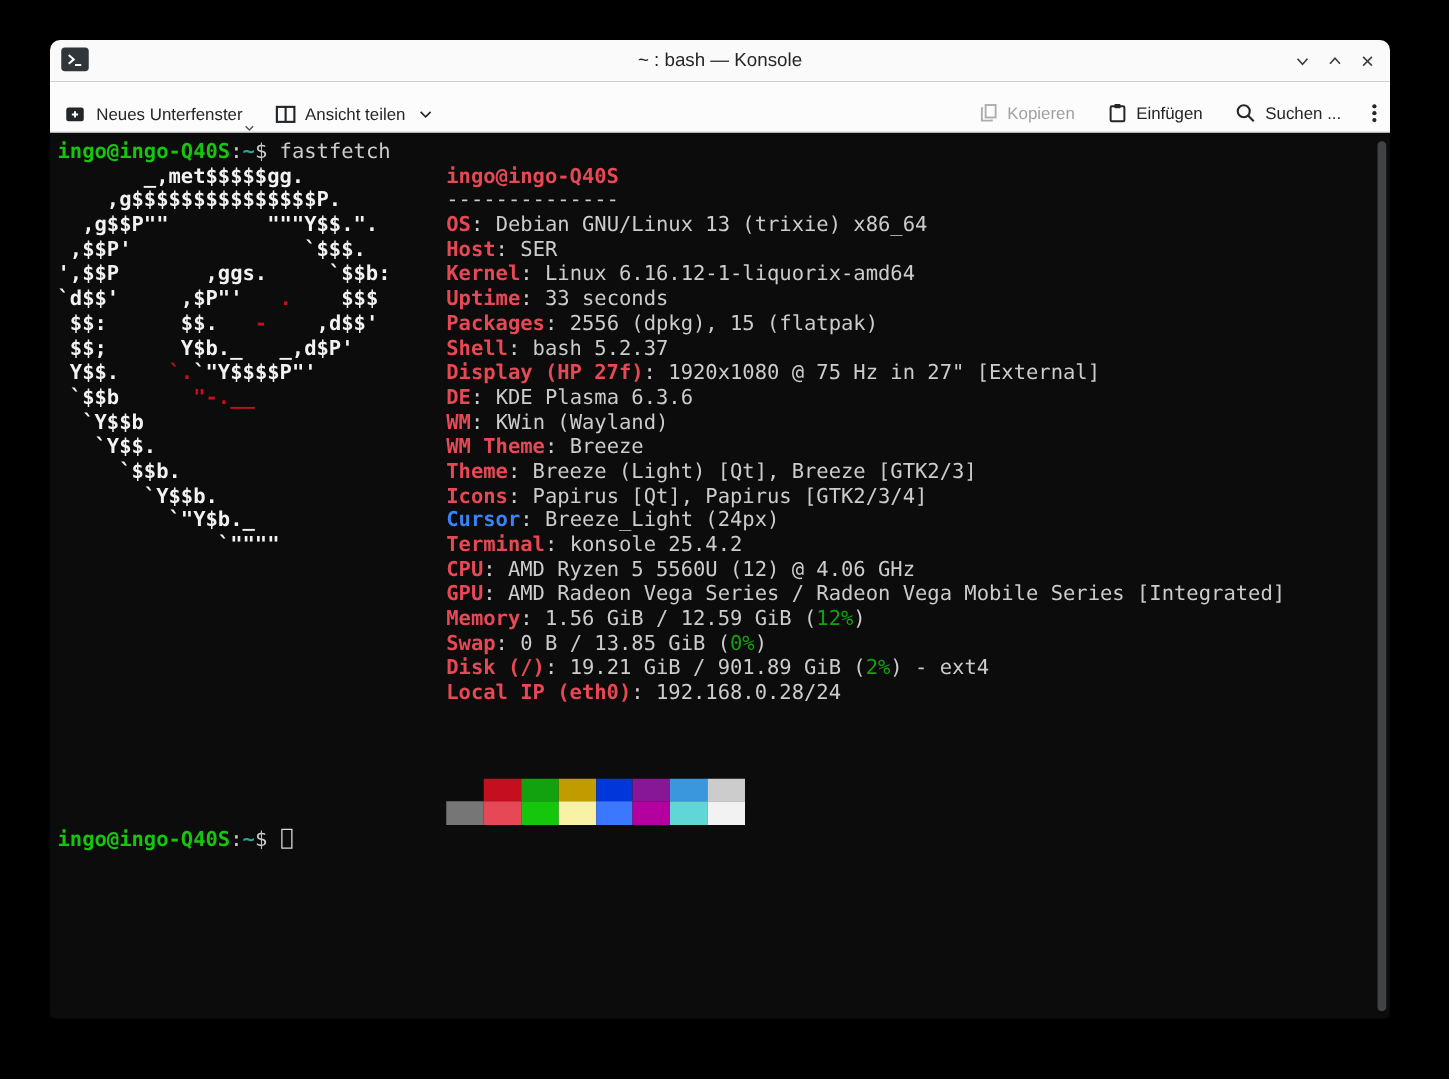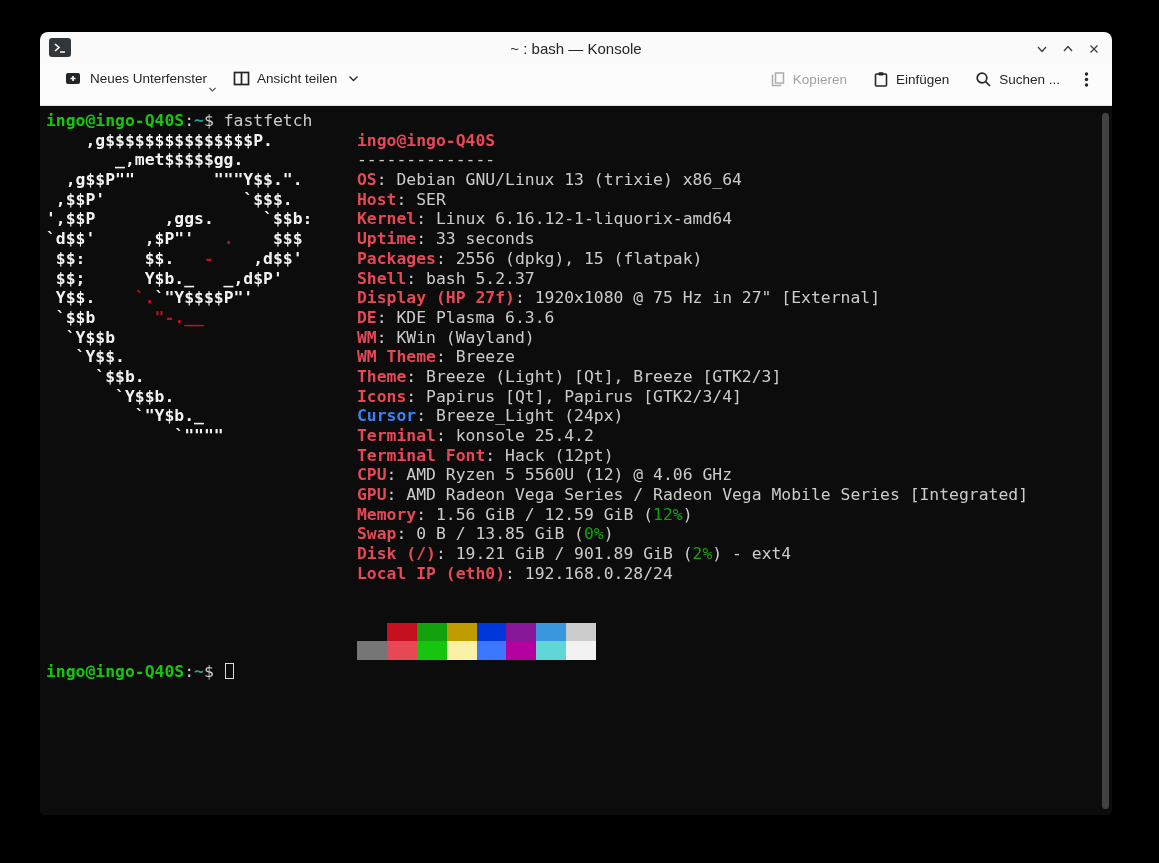--- a/index.html
+++ b/index.html
@@ -8,22 +8,22 @@
   .window{position:absolute;left:40px;top:32px;width:1072px;height:783px;background:#0c0c0c;
           border-radius:8px 8px 5px 5px;overflow:hidden;box-shadow:0 0 0 1px rgba(0,0,0,.6);}
   
   .titlebar{position:relative;height:33px;background:#fafafa;display:flex;align-items:center;}
   .app-icon{position:absolute;left:9px;top:6px;width:22px;height:19px;background:#31363b;border-radius:3px;
             display:flex;align-items:center;justify-content:center;}
   .title{position:absolute;left:0;right:0;text-align:center;font-size:15px;color:#232629;}
   .win-controls{position:absolute;right:10px;top:0;height:33px;display:flex;align-items:center;gap:10px;}
   .win-btn{width:16px;height:16px;border:none;background:transparent;padding:0;display:flex;align-items:center;justify-content:center;cursor:default;}
   
-  .toolbar{height:41px;background:#fcfcfc;border-bottom:1px solid #e0e0e0;display:flex;align-items:flex-start;
-           padding:0 17px;font-size:13.5px;color:#232629;}
+  .toolbar{height:41px;background:#fcfcfc;border-bottom:1px solid #e0e0e0;display:flex;align-items:flex-end;
+           padding:0 4px;font-size:13.5px;color:#232629;}
   .tb-btn{display:flex;align-items:center;gap:7px;background:transparent;border:none;padding:6px 8px;
           font-size:13.5px;color:#232629;font-family:inherit;cursor:default;position:relative;}
   .tb-btn.disabled{color:#9ea2a6;}
   .tb-spacer{flex:1;}
   .tb-right{display:flex;align-items:center;gap:10px;}
   .mini-chevron{position:absolute;right:-2px;bottom:-1px;}
   .kebab{padding:6px 6px;}
   
   .terminal{position:absolute;top:75px;left:0;right:0;bottom:0;background:#0c0c0c;
             font-family:"DejaVu Sans Mono","Liberation Mono",monospace;font-size:16.4px;line-height:19.7px;}
@@ -127,22 +127,22 @@
             <circle cx="2.5" cy="8.5" r="1.7" fill="#232629"></circle>
             <circle cx="2.5" cy="14" r="1.7" fill="#232629"></circle>
           </svg>
         </button>
       </div>
     </div>
 
     <div class="terminal">
       <div class="tline" id="prompt1"><span class="b" style="color: rgb(22, 198, 12);">ingo@ingo-Q40S</span><span style="color: rgb(204, 204, 204);">:</span><span class="b" style="color: rgb(42, 161, 152);">~</span><span style="color: rgb(204, 204, 204);">$ </span><span style="color: rgb(204, 204, 204);">fastfetch</span></div>
       <div id="art">
+          <div><span class="b" style="color: rgb(242, 242, 242);">       _,met$$$$$gg.</span></div>
           <div><span class="b" style="color: rgb(242, 242, 242);">    ,g$$$$$$$$$$$$$$$P.</span></div>
-          <div><span class="b" style="color: rgb(242, 242, 242);">       _,met$$$$$gg.</span></div>
           <div><span class="b" style="color: rgb(242, 242, 242);">  ,g$$P""        """Y$$.".</span></div>
           <div><span class="b" style="color: rgb(242, 242, 242);"> ,$$P'              `$$$.</span></div>
           <div><span class="b" style="color: rgb(242, 242, 242); text-align: right;">',$$P       ,ggs.     `$$b:</span></div>
           <div><span class="b" style="color: rgb(242, 242, 242);">`d$$'     ,$P"'   </span><span class="b" style="color: rgb(197, 15, 31);">.</span><span class="b" style="color: rgb(242, 242, 242);">    $$$</span></div>
           <div><span class="b" style="color: rgb(242, 242, 242);"> $$:      $$.   </span><span class="b" style="color: rgb(197, 15, 31);">-</span><span class="b" style="color: rgb(242, 242, 242);">    ,d$$'</span></div>
           <div><span class="b" style="color: rgb(242, 242, 242);"> $$;      Y$b._   _,d$P'</span></div>
           <div><span class="b" style="color: rgb(242, 242, 242);"> Y$$.    </span><span class="b" style="color: rgb(197, 15, 31);">`.</span><span class="b" style="color: rgb(242, 242, 242);">`"Y$$$$P"'</span></div>
           <div><span class="b" style="color: rgb(242, 242, 242);"> `$$b      </span><span class="b" style="color: rgb(197, 15, 31);">"-.__</span></div>
           <div><span class="b" style="color: rgb(242, 242, 242);">  `Y$$b</span></div>
           <div><span class="b" style="color: rgb(242, 242, 242);">   `Y$$.</span></div>
@@ -161,21 +161,20 @@
           <div><span class="b" style="color: rgb(231, 72, 86);">Packages</span><span style="color: rgb(204, 204, 204);">: </span><span style="color: rgb(204, 204, 204);">2556 (dpkg), 15 (flatpak)</span></div>
           <div><span class="b" style="color: rgb(231, 72, 86);">Shell</span><span style="color: rgb(204, 204, 204);">: </span><span style="color: rgb(204, 204, 204);">bash 5.2.37</span></div>
           <div><span class="b" style="color: rgb(231, 72, 86);">Display (HP 27f)</span><span style="color: rgb(204, 204, 204);">: </span><span style="color: rgb(204, 204, 204);">1920x1080 @ 75 Hz in 27" [External]</span></div>
           <div><span class="b" style="color: rgb(231, 72, 86);">DE</span><span style="color: rgb(204, 204, 204);">: </span><span style="color: rgb(204, 204, 204);">KDE Plasma 6.3.6</span></div>
           <div><span class="b" style="color: rgb(231, 72, 86);">WM</span><span style="color: rgb(204, 204, 204);">: </span><span style="color: rgb(204, 204, 204);">KWin (Wayland)</span></div>
           <div><span class="b" style="color: rgb(231, 72, 86);">WM Theme</span><span style="color: rgb(204, 204, 204);">: </span><span style="color: rgb(204, 204, 204);">Breeze</span></div>
           <div><span class="b" style="color: rgb(231, 72, 86);">Theme</span><span style="color: rgb(204, 204, 204);">: </span><span style="color: rgb(204, 204, 204);">Breeze (Light) [Qt], Breeze [GTK2/3]</span></div>
           <div><span class="b" style="color: rgb(231, 72, 86);">Icons</span><span style="color: rgb(204, 204, 204);">: </span><span style="color: rgb(204, 204, 204);">Papirus [Qt], Papirus [GTK2/3/4]</span></div>
           <div><span class="b" style="color: #3b82f6;">Cursor</span><span style="color: rgb(204, 204, 204);">: </span><span style="color: rgb(204, 204, 204);">Breeze_Light (24px)</span></div>
           <div><span class="b" style="color: rgb(231, 72, 86);">Terminal</span><span style="color: rgb(204, 204, 204);">: </span><span style="color: rgb(204, 204, 204);">konsole 25.4.2</span></div>
-          <div><span class="b" style="color: rgb(231, 72, 86);">Terminal Font</span><span style="color: rgb(204, 204, 204);">: </span><span style="color: rgb(204, 204, 204);">Hack (12pt)</span></div>
           <div><span class="b" style="color: rgb(231, 72, 86);">CPU</span><span style="color: rgb(204, 204, 204);">: </span><span style="color: rgb(204, 204, 204);">AMD Ryzen 5 5560U (12) @ 4.06 GHz</span></div>
           <div><span class="b" style="color: rgb(231, 72, 86);">GPU</span><span style="color: rgb(204, 204, 204);">: </span><span style="color: rgb(204, 204, 204);">AMD Radeon Vega Series / Radeon Vega Mobile Series [Integrated]</span></div>
           <div><span class="b" style="color: rgb(231, 72, 86);">Memory</span><span style="color: rgb(204, 204, 204);">: </span><span style="color: rgb(204, 204, 204);">1.56 GiB / 12.59 GiB (</span><span style="color: rgb(19, 161, 14);">12%</span><span style="color: rgb(204, 204, 204);">)</span></div>
           <div><span class="b" style="color: rgb(231, 72, 86);">Swap</span><span style="color: rgb(204, 204, 204);">: </span><span style="color: rgb(204, 204, 204);">0 B / 13.85 GiB (</span><span style="color: rgb(19, 161, 14);">0%</span><span style="color: rgb(204, 204, 204);">)</span></div>
           <div><span class="b" style="color: rgb(231, 72, 86);">Disk (/)</span><span style="color: rgb(204, 204, 204);">: </span><span style="color: rgb(204, 204, 204);">19.21 GiB / 901.89 GiB (</span><span style="color: rgb(19, 161, 14);">2%</span><span style="color: rgb(204, 204, 204);">) - ext4</span></div>
           <div><span class="b" style="color: rgb(231, 72, 86);">Local IP (eth0)</span><span style="color: rgb(204, 204, 204);">: </span><span style="color: rgb(204, 204, 204);">192.168.0.28/24</span></div>
         </div>
       <div id="palette">
           <div class="prow">
             <div class="swatch" style="background: rgb(12, 12, 12);"></div>

